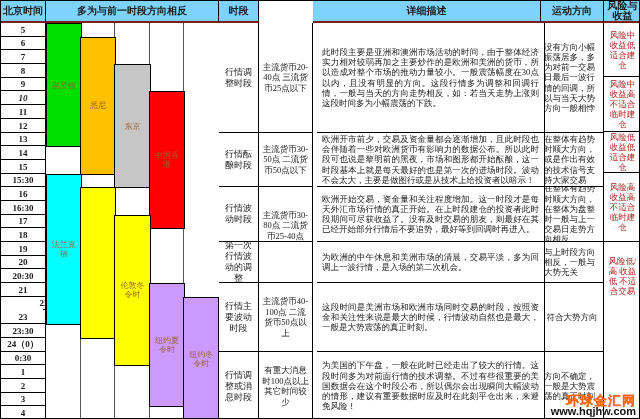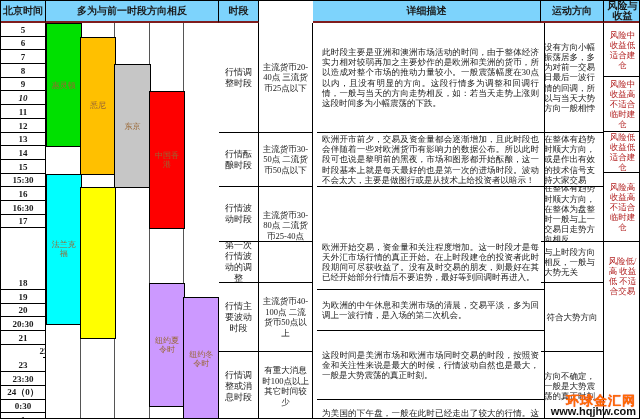--- a/index.html
+++ b/index.html
@@ -51,21 +51,21 @@
       <div class="timecell" style="height: 14px; font-style: italic;">10</div>
       <div class="timecell" style="height: 14px;">11</div>
       <div class="timecell" style="height: 14px;">12</div>
       <div class="timecell" style="height: 13px;">13</div>
       <div class="timecell" style="height: 14px;">14</div>
       <div class="timecell" style="height: 14px;">15</div>
       <div class="timecell" style="height: 13px;">15:30</div>
       <div class="timecell" style="height: 14px;">16</div>
       <div class="timecell" style="height: 14px;">16:30</div>
       <div class="timecell" style="height: 13px;">17</div>
-      <div class="timecell" style="height: 14px; margin-top: 48px;">18</div>
+      <div class="timecell" style="height: 14px;">18</div>
       <div class="timecell" style="height: 14px;">19</div>
       <div class="timecell" style="height: 13px;">20</div>
       <div class="timecell" style="height: 14px;">20:30</div>
       <div class="timecell" style="height: 14px;">21</div>
       <div class="timecell" style="height: 13px; margin-left: 42px;">22</div>
       <div class="timecell" style="height: 14px;">23</div>
       <div class="timecell" style="height: 14px;">23:30</div>
       <div class="timecell" style="height: 14px;">24（0）</div>
       <div class="timecell" style="height: 13px;">0:30</div>
       <div class="timecell" style="height: 14px;">1</div>
@@ -228,20 +228,23 @@
       <div class="bar" style="left: 68.2px; top: 41.069px; width: 36.6px; height: 124.207px; background: rgb(198, 198, 198);">
         <span class="bar-label">东京</span>
       </div>
       <div class="bar" style="left: 102.8px; top: 68.4483px; width: 36.6px; height: 137.897px; background: rgb(254, 0, 0);">
         <span class="bar-label">中国香港</span>
       </div>
       <div class="bar" style="left: 0px; top: 150.586px; width: 35.6px; height: 151.586px; background: rgb(0, 255, 255);">
         <span class="bar-label">法兰克福</span>
       </div>
       <div class="bar" style="left: 33.6px; top: 164.276px; width: 36.6px; height: 151.586px; background: rgb(255, 255, 0);"></div>
+      <div class="bar" style="left: 68.2px; top: 191.655px; width: 36.6px; height: 151.586px; background: rgb(255, 255, 0);">
+        <span class="bar-label">伦敦冬令时</span>
+      </div>
       <div class="bar" style="left: 102.8px; top: 260.103px; width: 36.6px; height: 124.207px; background: rgb(204, 153, 255);">
         <span class="bar-label">纽约夏令时</span>
       </div>
       <div class="bar" style="left: 137.4px; top: 273.793px; width: 35.6px; height: 124.207px; background: rgb(204, 153, 255);">
         <span class="bar-label">纽约冬令时</span>
       </div>
     </div>
   <div class="col" id="period-col" style="left:218px;width:40px;">
       <div class="ccell" style="height: 110px;">
         <div class="txt-period">行情调整时段</div>
@@ -280,21 +283,21 @@
         <div class="txt-vol">有重大消息时100点以上 其它时间较少</div>
       </div>
     </div>
   <div class="col" id="description-col" style="left:316px;width:228px;">
       <div class="ccell" style="height: 110px;">
         <div class="txt-desc">此时段主要是亚洲和澳洲市场活动的时间，由于整体经济实力相对较弱再加之主要炒作的是欧洲和美洲的货币，所以造成对整个市场的推动力量较小。一般震荡幅度在30点以内，且没有明显的方向。这段行情多为调整和回调行情，一般与当天的方向走势相反，如：若当天走势上涨则这段时间多为小幅震荡的下跌。</div>
       </div>
       <div class="ccell" style="height: 54px;">
         <div class="txt-desc">欧洲开市前夕，交易及资金量都会逐渐增加，且此时段也会伴随着一些对欧洲货币有影响力的数据公布。所以此时段可也说是黎明前的黑夜，市场和图形都开始酝酿，这一时段基本上就是每天最好的也是第一次的进场时段。波动不会太大，主要是做图行或是从技术上给投资者以暗示！</div>
       </div>
-      <div class="ccell" style="height: 55px; margin-top: 48px;">
+      <div class="ccell" style="height: 55px;">
         <div class="txt-desc">欧洲开始交易，资金量和关注程度增加。这一时段才是每天外汇市场行情的真正开始。在上时段建仓的投资者此时段期间可尽获收益了。没有及时交易的朋友，则最好在其已经开始部分行情后不要追势，最好等到回调时再进入。</div>
       </div>
       <div class="ccell" style="height: 41px;">
         <div class="txt-desc">为欧洲的中午休息和美洲市场的清晨，交易平淡，多为回调上一波行情，是入场的第二次机会。</div>
       </div>
       <div class="ccell" style="height: 69px;">
         <div class="txt-desc">这段时间是美洲市场和欧洲市场同时交易的时段，按照资金和关注性来说是最大的时候，行情波动自然也是最大，一般是大势震荡的真正时刻。</div>
       </div>
       <div class="ccell" style="height: 68px;">
         <div class="txt-desc">为美国的下午盘，一般在此时已经走出了较大的行情。这段时间多为对前面行情的技术调整。不过有些很重要的美国数据会在这个时段公布，所以偶尔会出现瞬间大幅波动的情形，建议有重要数据时应及时在此刻平仓出来，来避免风险！</div>

